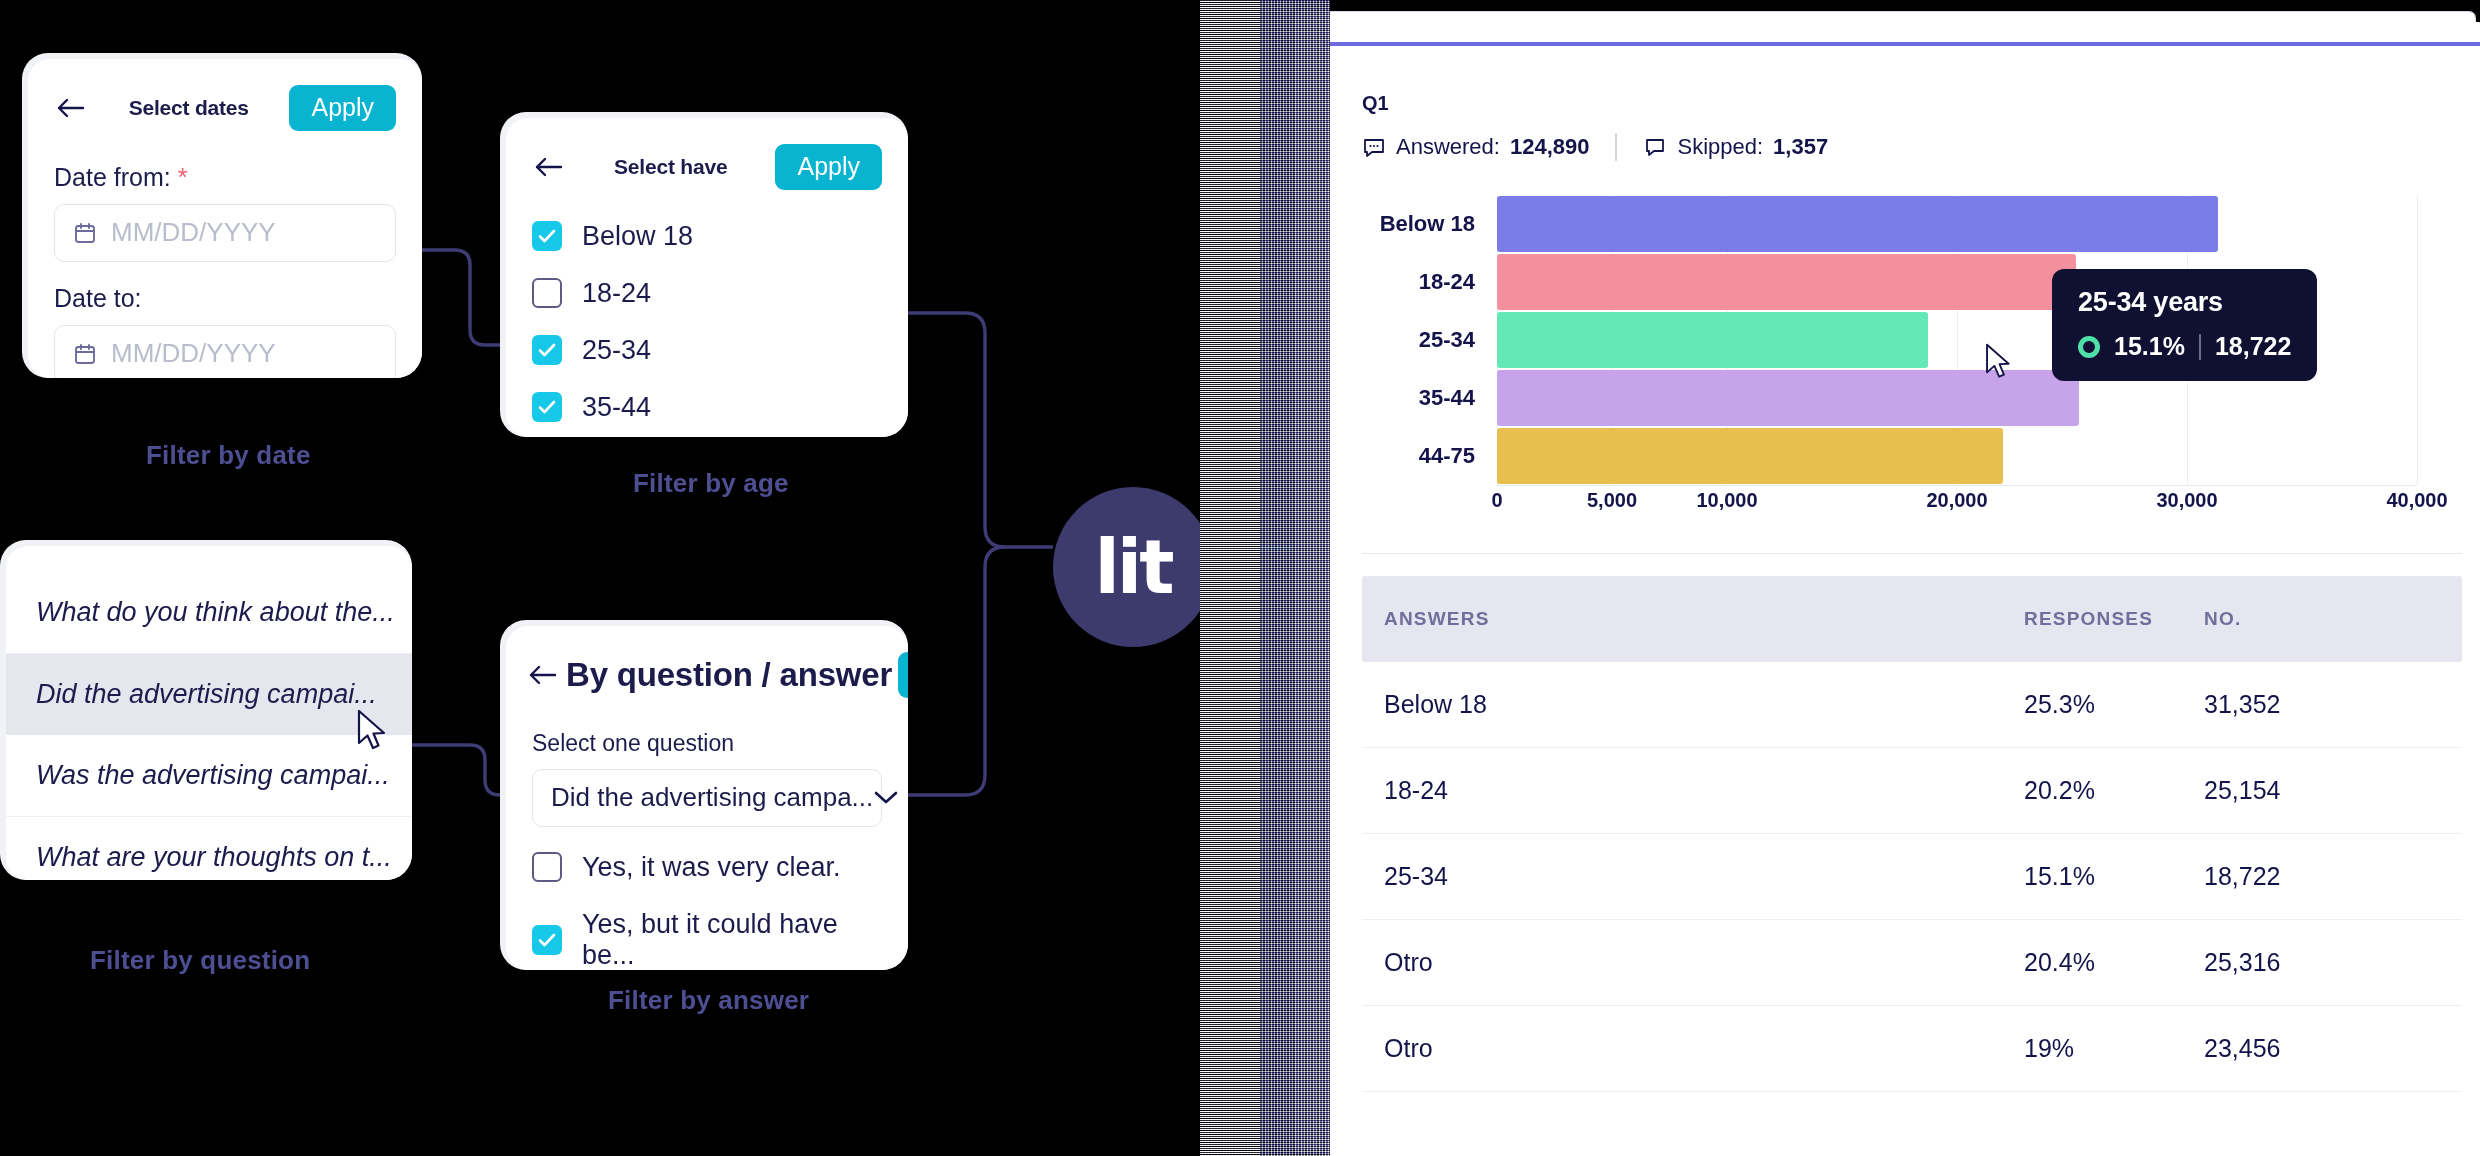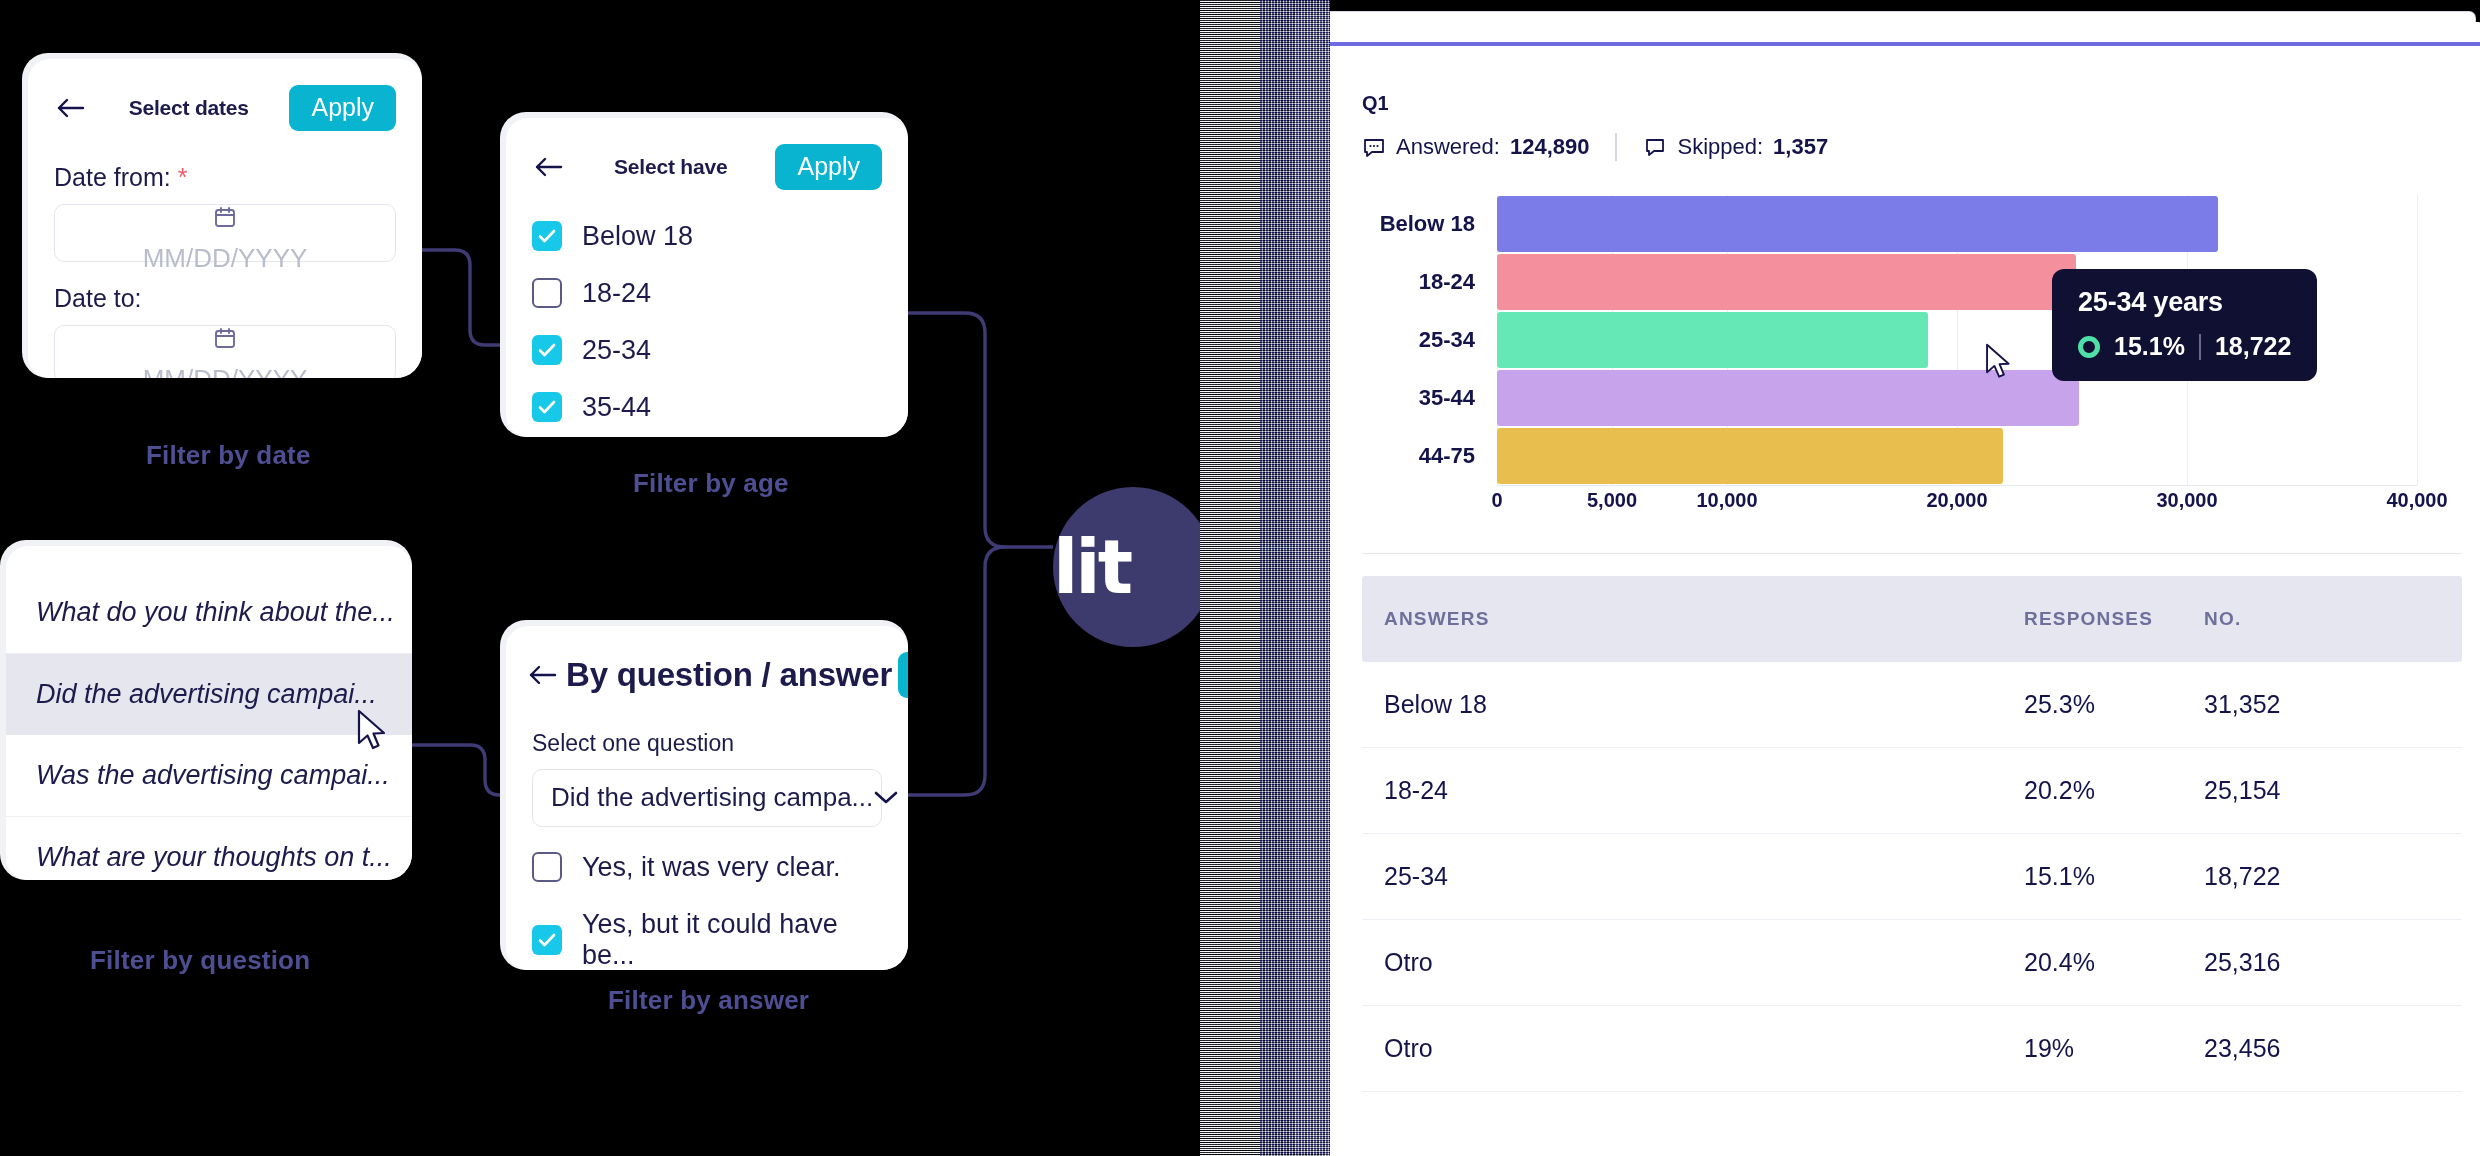--- a/index.html
+++ b/index.html
@@ -20,21 +20,21 @@
   .apply-btn{background:#09b4d0;color:#fff;border:none;border-radius:9px;
              font-size:25px;font-weight:500;padding:9px 22px;cursor:pointer;
              font-family:inherit;line-height:1.1;}
 
   
   #card-date{left:22px;top:53px;width:400px;height:325px;}
   .field-label{color:#1c1b4b;font-size:25px;padding:22px 26px 0 26px;font-weight:400;}
   .req-star{color:#f25d6b;font-size:25px;}
   .date-input{margin:12px 26px 0 26px;height:58px;border:1.6px solid #e3e4ec;
               border-radius:10px;display:flex;align-items:center;gap:14px;padding:0 18px;
-              box-sizing:border-box;background:#fff;cursor:text;flex-direction:column;}
+              box-sizing:border-box;background:#fff;cursor:text;}
   .date-ph{color:#b9bccb;font-size:26px;}
 
   
   #card-age{left:500px;top:112px;width:408px;height:325px;}
   .chk-row{display:flex;align-items:center;gap:20px;padding:13px 26px;cursor:pointer;}
   .chk{width:30px;height:30px;border-radius:6px;flex:0 0 auto;box-sizing:border-box;
        display:flex;align-items:center;justify-content:center;}
   .chk.on{background:#18c8e8;}
   .chk.off{background:#fff;border:2px solid #5b5a86;}
   .chk-label{color:#1c1b4b;font-size:27px;}
@@ -56,21 +56,21 @@
 
   
   .caption{position:absolute;color:#4e4f93;font-size:26px;font-weight:700;
            letter-spacing:.2px;white-space:nowrap;}
 
   
   .connectors{position:absolute;left:0;top:0;width:1250px;height:1156px;pointer-events:none;}
 
   
   .logo{position:absolute;left:1053px;top:487px;width:160px;height:160px;border-radius:50%;
-        background:#3d3a6e;display:flex;align-items:center;justify-content:flex-start;}
+        background:#3d3a6e;display:flex;align-items:center;justify-content:center;}
   .logo-text{color:#fff;font-size:74px;font-weight:700;letter-spacing:-3px;
              font-family:"DejaVu Sans",sans-serif;line-height:1;}
   .cyan-line{position:absolute;left:1205px;top:545px;width:150px;height:6px;background:#19b8d6;}
 
   
   .stack{position:absolute;left:1200px;top:0px;width:1290px;height:1156px;overflow:hidden;}
   .noise{position:absolute;left:0;top:0;width:130px;height:1156px;
          background:
            repeating-linear-gradient(90deg,#2b2c6e 0 2px,#c9c9dd 2px 3px,#10102e 3px 5px,#e9e9f2 5px 6px),
            repeating-linear-gradient(0deg,rgba(255,255,255,.55) 0 1px,rgba(0,0,0,.45) 1px 2px,rgba(255,255,255,.25) 2px 3px,rgba(34,34,90,.7) 3px 4px);

